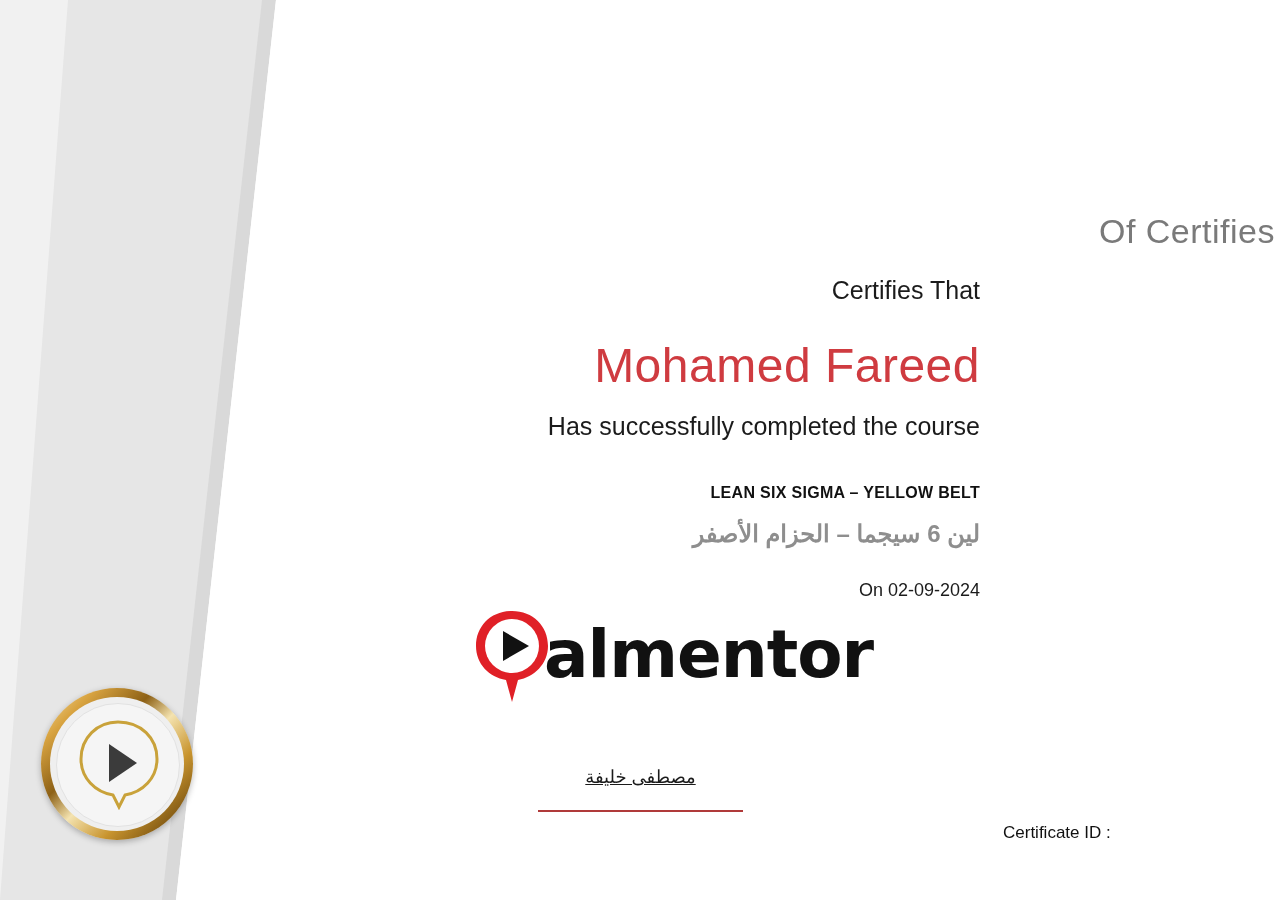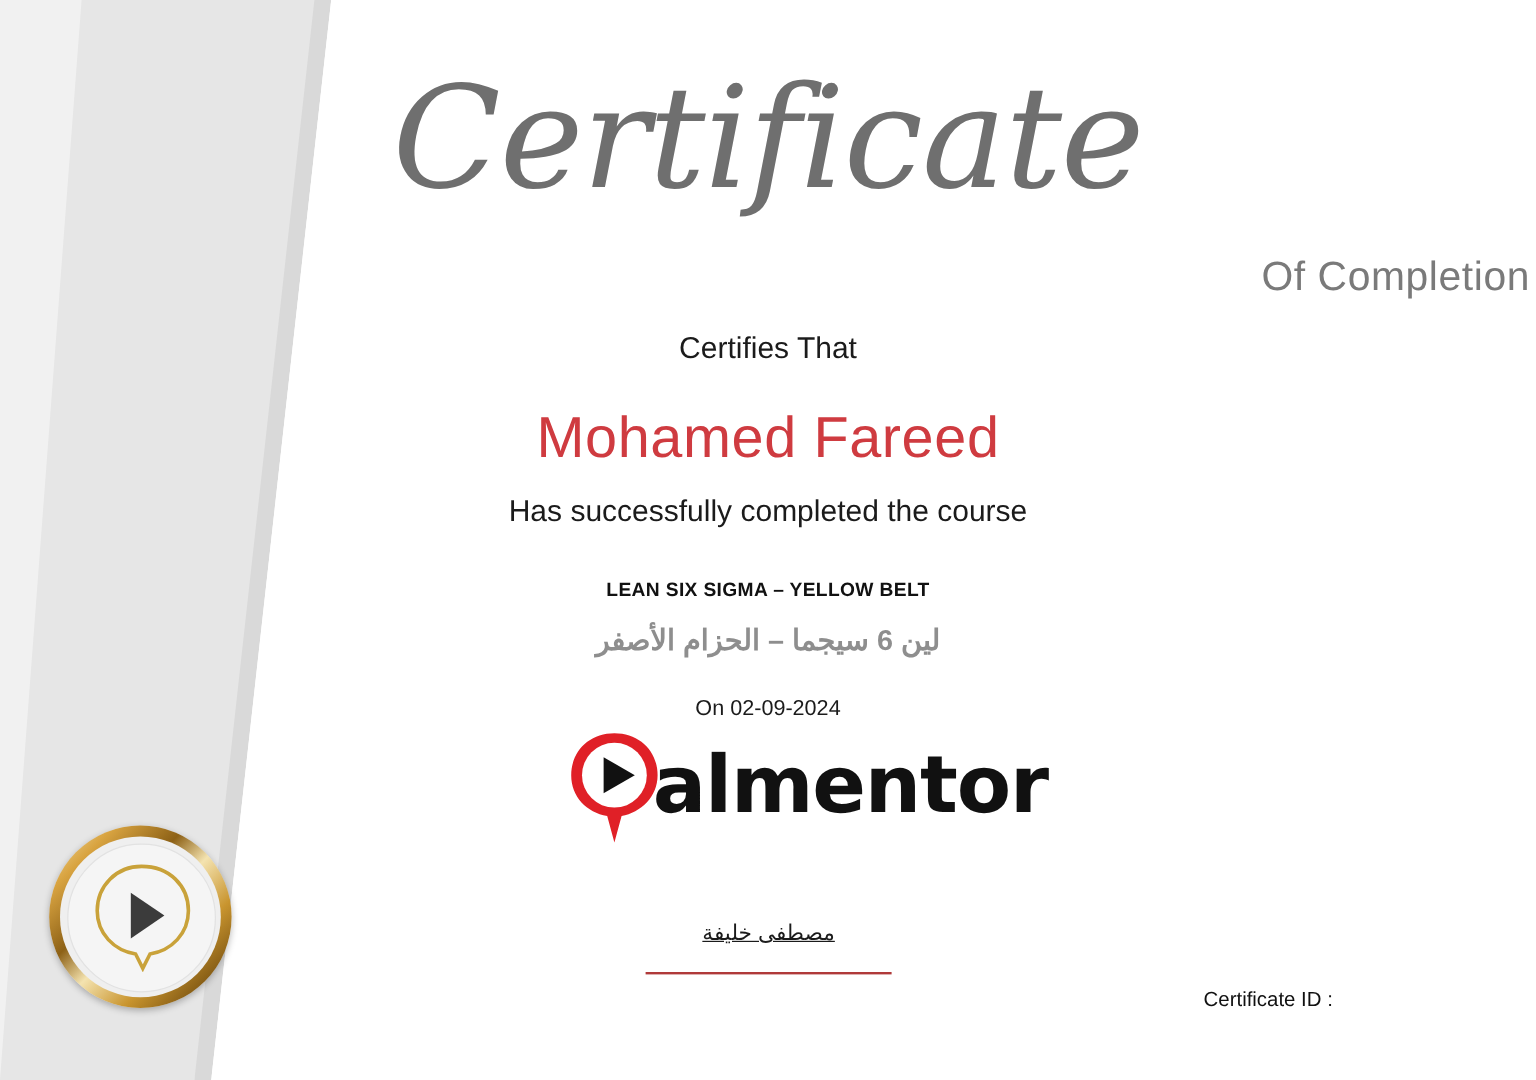--- a/index.html
+++ b/index.html
@@ -117,21 +117,21 @@
     text-align: right;
     font-size: 34px;
     color: #7a7a7a;
     font-family: "Liberation Sans", sans-serif;
     letter-spacing: .5px;
   }
   .center-line {
     position: absolute;
     left: 0;
     width: 680px;
-    text-align: center;
+    text-align: right;
   }
   .certifies {
     top: 276px;
     font-size: 25px;
     color: #1b1b1b;
   }
   .recipient {
     top: 338px;
     font-size: 48px;
     color: #cf3b40;
@@ -235,22 +235,21 @@
   <div class="seal-inner"></div>
   <div class="seal-inner2"></div>
   <svg class="seal-logo" viewBox="0 0 86 92">
     <path d="M43 4 C66 4 82 20 82 41 C82 60 68 74 50 77 L44 89 L38 77 C20 74 6 60 6 41 C6 20 22 4 43 4 Z" fill="none" stroke="#c9a23a" stroke-width="3"></path>
     <path d="M34 26 L62 45 L34 64 Z" fill="#3b3b3b"></path>
   </svg>
 </div>
 
 <div class="content">
 
-  <div class="cert-word">Certificate</div>
-  <div class="cert-sub">Of Completion</div>
+  <div class="cert-sub">Of Certifies</div>
 
   <div class="center-line certifies">Certifies That</div>
   <div class="center-line recipient">Mohamed Fareed</div>
   <div class="center-line completed">Has successfully completed the course</div>
   <div class="center-line course-en">LEAN SIX SIGMA – YELLOW BELT</div>
   <div class="center-line course-ar">لين 6 سيجما – الحزام الأصفر</div>
   <div class="center-line on-date">On 02-09-2024</div>
 
   <div class="brand">
     <svg class="brand-mark" viewBox="0 0 80 95">

